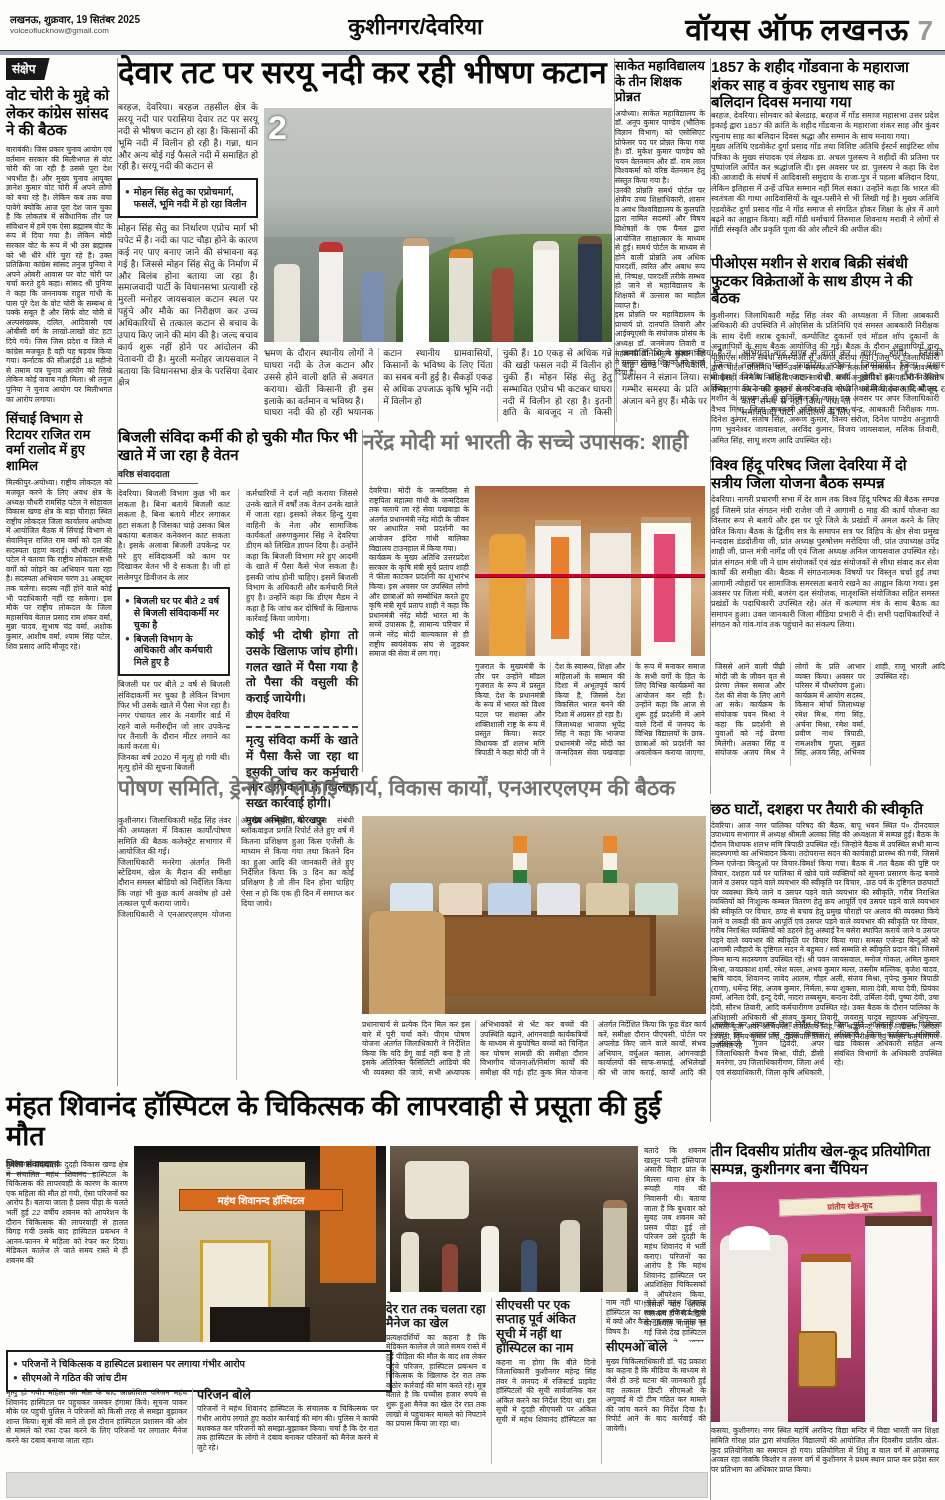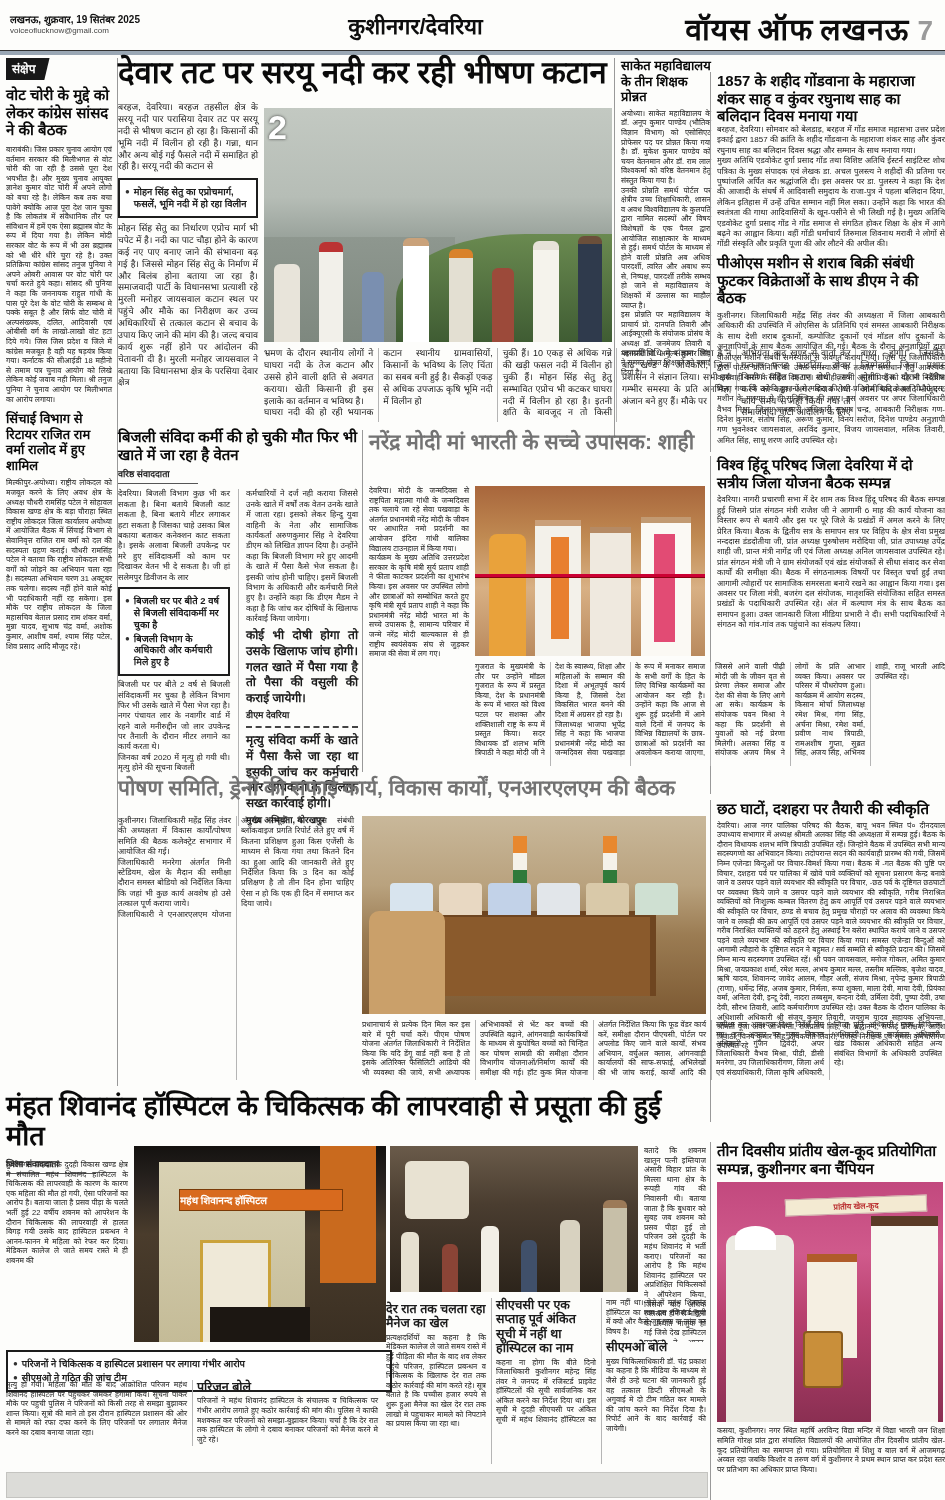--- a/index.html
+++ b/index.html
@@ -25,29 +25,29 @@
   .tagbox{display:inline-block;background:#181818;color:#fff;font-size:12px;font-weight:700;
           padding:2px 14px 3px 6px;clip-path:polygon(0 0,100% 0,88% 100%,0 100%);}
   .nbox{border:2px solid #1d1d1d;padding:4px 5px;font-weight:700;font-size:9.5px;line-height:1.25;text-align:left;background:#fff;}
   .nbox .bi{display:flex;gap:4px;margin:2px 0;}
   .nbox .dot{color:#333;font-size:8px;line-height:1.5;}
   .quote{font-weight:700;font-size:12px;line-height:1.3;text-align:justify;white-space:pre-line;}
   .qby{font-weight:800;font-size:9px;margin-top:2px;}
   .dashrule{border-top:2px dashed #444;margin:5px 0;}
   .col3{column-count:3;column-gap:10px;column-rule:1px solid #b5b5b5;}
   .col2{column-count:2;column-gap:10px;column-rule:1px solid #b5b5b5;}
-  .bl{border-left:1px solid #999;padding-left:6px;}
+  .bl{border-left:1px solid #999;padding-left:0;}
   .subh{font-size:12.5px;font-weight:800;line-height:1.15;margin:4px 0 2px 0;break-after:avoid;}
   
   .photo{position:absolute;overflow:hidden;background:#888;}
   .ph-num{position:absolute;left:4px;top:0;color:#fff;font-size:34px;font-weight:700;text-shadow:0 0 3px #333;}
   .figrow{position:absolute;bottom:0;width:100%;display:flex;align-items:flex-end;justify-content:space-around;}
   .fig{border-radius:6px 6px 0 0;}
   .sign{position:absolute;left:18%;top:22%;width:64%;background:#d86a1e;color:#fff;font-size:10px;font-weight:700;
-        padding:3px 0;border:1px solid #7a3a08;}
+        text-align:center;padding:3px 0;border:1px solid #7a3a08;}
   .banner{position:absolute;left:30%;top:6%;width:62%;background:#f3ead2;color:#b33;font-size:8px;font-weight:700;
           text-align:center;padding:2px 0;transform:rotate(-2deg);border:1px solid #caa;}
   .graystrip{background:#dcdcd8;border:1px solid #c4c4c0;}
 </style>
 </head>
 <body>
 
 <div class="page">
 
   <div class="abs" style="left:10px;top:12px;width:200px;">
@@ -108,21 +108,21 @@
     </div>
   </div>
 
   <div class="abs bl" style="left:614px;top:58px;width:90px;height:380px;">
     <div class="h-sm">साकेत महाविद्यालय के तीन शिक्षक प्रोन्नत</div>
     <div class="bt-xs" style="margin-top:4px;">अयोध्या। साकेत महाविद्यालय के डॉ. अनूप कुमार पाण्डेय (भौतिक विज्ञान विभाग) को एसोसिएट प्रोफेसर पद पर प्रोन्नत किया गया है। डॉ. मुकेश कुमार पाण्डेय को चयन वेतनमान और डॉ. राम लाल विश्वकर्मा को वरिष्ठ वेतनमान हेतु संस्तुत किया गया है।
 उनकी प्रोन्नति समर्थ पोर्टल पर क्षेत्रीय उच्च शिक्षाधिकारी, शासन व अवध विश्वविद्यालय के कुलपति द्वारा नामित सदस्यों और विषय विशेषज्ञों के एक पैनल द्वारा आयोजित साक्षात्कार के माध्यम से हुई। समर्थ पोर्टल के माध्यम से होने वाली प्रोन्नति अब अधिक पारदर्शी, त्वरित और अबाध रूप से, निष्पक्ष, पारदर्शी तरीके सम्भव हो जाने से महाविद्यालय के शिक्षकों में उल्लास का माहौल व्याप्त है।
 इस प्रोन्नति पर महाविद्यालय के प्राचार्य प्रो. दानपति तिवारी और आईक्यूएसी के संयोजक प्रोसंघ के अध्यक्ष डॉ. जनमेजय तिवारी व महामन्त्री प्रो. अमूल्य कुमार सिंह ने समस्त प्रोन्नत शिक्षकों को बधाई दिया है।</div>
   </div>
 
-  <div class="abs bl" style="left:710px;top:72px;width:228px;height:192px;">
+  <div class="abs bl" style="left:710px;top:58px;width:228px;height:192px;">
     <div class="h-md">1857 के शहीद गोंडवाना के महाराजा शंकर साह व कुंवर रघुनाथ साह का बलिदान दिवस मनाया गया</div>
     <div class="bt-s" style="">बरहज, देवरिया। सोमवार को बेलडाड़, बरहज में गोंड समाज महासभा उत्तर प्रदेश इकाई द्वारा 1857 की क्रांति के शहीद गोंडवाना के महाराजा शंकर साह और कुंवर रघुनाथ साह का बलिदान दिवस श्रद्धा और सम्मान के साथ मनाया गया।
 मुख्य अतिथि एडवोकेट दुर्गा प्रसाद गोंड तथा विशिष्ट अतिथि ईस्टर्न साइंटिस्ट शोध पत्रिका के मुख्य संपादक एवं लेखक डा. अचल पुलस्त्य ने शहीदों की प्रतिमा पर पुष्पांजलि अर्पित कर श्रद्धांजलि दी। इस अवसर पर डा. पुलस्त्य ने कहा कि देश की आजादी के संघर्ष में आदिवासी समुदाय के राजा-पुत्र ने पहला बलिदान दिया, लेकिन इतिहास में उन्हें उचित सम्मान नहीं मिल सका। उन्होंने कहा कि भारत की स्वतंत्रता की गाथा आदिवासियों के खून-पसीने से भी लिखी गई है। मुख्य अतिथि एडवोकेट दुर्गा प्रसाद गोंड ने गोंड समाज से संगठित होकर शिक्षा के क्षेत्र में आगे बढ़ने का आह्वान किया। वहीं गोंडी धर्माचार्य तिरुमाल शिवनाथ मरावी ने लोगों से गोंडी संस्कृति और प्रकृति पूजा की ओर लौटने की अपील की।</div>
   </div>
 
   <div class="abs bl" style="left:710px;top:254px;width:228px;height:198px;">
     <div class="h-md">पीओएस मशीन से शराब बिक्री संबंधी फुटकर विक्रेताओं के साथ डीएम ने की बैठक</div>
     <div class="bt-s" style="margin-top:4px;">कुशीनगर। जिलाधिकारी महेंद्र सिंह तंवर की अध्यक्षता में जिला आबकारी अधिकारी की उपस्थिति में ओएसिस के प्रतिनिधि एवं समस्त आबकारी निरीक्षक के साथ देशी शराब दुकानों, कम्पोजिट दुकानों एवं मॉडल शॉप दुकानों के अनुज्ञापियों के साथ बैठक आयोजित की गई। बैठक के दौरान अनुज्ञापियों द्वारा पीओएस मशीन संबंधी समस्याओं से अवगत कराया गया। जिस पर जिलाधिकारी द्वारा पोर्टल प्रतिनिधि को उक्त समस्याओं के तत्काल समाधान हेतु आवश्यक कार्यवाही करने के निर्देश दिए गए। साथ ही, सभी अनुज्ञापियों को यह भी निर्देशित किया गया कि उनकी दुकानों से मदिरा की शत-प्रतिशत बिक्री केवल पी.ओ.एस. मशीन के माध्यम से ही सुनिश्चित की जाए। इस अवसर पर अपर जिलाधिकारी वैभव मिश्रा, जिला आबकारी अधिकारी सुभाष चन्द्र, आबकारी निरीक्षक गण- दिनेश कुमार, संतोष सिंह, अरूण कुमार, विनय सरोज, दिनेश पाण्डेय अनुज्ञापी गण भुवनेश्वर जायसवाल, अरविंद कुमार, विजय जायसवाल, मलिक तिवारी, अमित सिंह, साधू शरण आदि उपस्थित रहे।</div>
   </div>
 
@@ -268,21 +268,21 @@
       <div class="bi">
           <span class="dot">●</span>
         <span>परिजनों ने चिकित्सक व हास्पिटल प्रशासन पर लगाया गंभीर आरोप</span>
         </div>
       <div class="bi">
           <span class="dot">●</span>
         <span>सीएमओ ने गठित की जांच टीम</span>
         </div>
     </div>
 
-    <div class="abs col2" style="left:0;top:288px;width:372px;height:66px;">
+    <div class="abs col2" style="left:0;top:296px;width:372px;height:66px;">
       <div class="bt-xs">मृत्यु हो गयी। महिला की मौत के बाद आक्रोशित परिजन महंथ शिवानंद हास्पिटल पर पहुचकर जमकर हंगामा किये। सूचना पाकर मौके पर पहुची पुलिस ने परिजनों को किसी तरह से समझा बुझाकर शान्त किया। सूत्रो की माने तो इस दौरान हास्पिटल प्रशासन की ओर से मामले को रफा दफा करने के लिए परिजनों पर लगातार मैनेज करने का दबाव बनाया जाता रहा।</div>
       <div class="subh">परिजन बोले</div>
       <div class="bt-xs">परिजनों ने महंथ शिवानंद हास्पिटल के संचालक व चिकित्सक पर गंभीर आरोप लगाते हुए कठोर कार्रवाई की मांग की। पुलिस ने काफी मशक्कत कर परिजनों को समझा-बुझाकर किया। चर्चा है कि देर रात तक हास्पिटल के लोगो ने दबाव बनाकर परिजनों को मैनेज करने मे जुटे रहे।</div>
     </div>
 
     <div class="abs col3" style="left:380px;top:206px;width:320px;height:166px;">
       <div class="subh">देर रात तक चलता रहा मैनेज का खेल</div>
       <div class="bt-xs">प्रत्यक्षदर्शियों का कहना है कि मेडिकल कालेज ले जाते समय रास्ते में हुई पीड़िता की मौत के बाद शव लेकर पहुंचे परिजन, हास्पिटल प्रबन्धन व चिकित्सक के खिलाफ देर रात तक कठोर कार्रवाई की मांग करते रहे। सूत्र बताते है कि पच्चीस हजार रुपये से शुरू हुआ मैनेज का खेल देर रात तक लाखो मे पहुचाकर मामले को निपटाने का प्रयास किया जा रहा था।</div>
       <div class="subh">सीएचसी पर एक सप्ताह पूर्व अंकित सूची में नहीं था हॉस्पिटल का नाम</div>
       <div class="bt-xs">कहना ना होगा कि बीते दिनो जिलाधिकारी कुशीनगर महेन्द्र सिंह तंवर ने जनपद में रजिस्टर्ड प्राइवेट हॉस्पिटलों की सूची सार्वजनिक कर अंकित करने का निर्देश दिया था। इस सूची मे दुदही सीएचसी पर अंकित सूची में महंथ शिवानंद हॉस्पिटल का नाम नहीं था। ऐसे में महंथ शिवानंद हॉस्पिटल का नाम इस रजिस्टर्ड सूची में क्यो और कैसे जुड़ गया या जांच का विषय है।</div>

